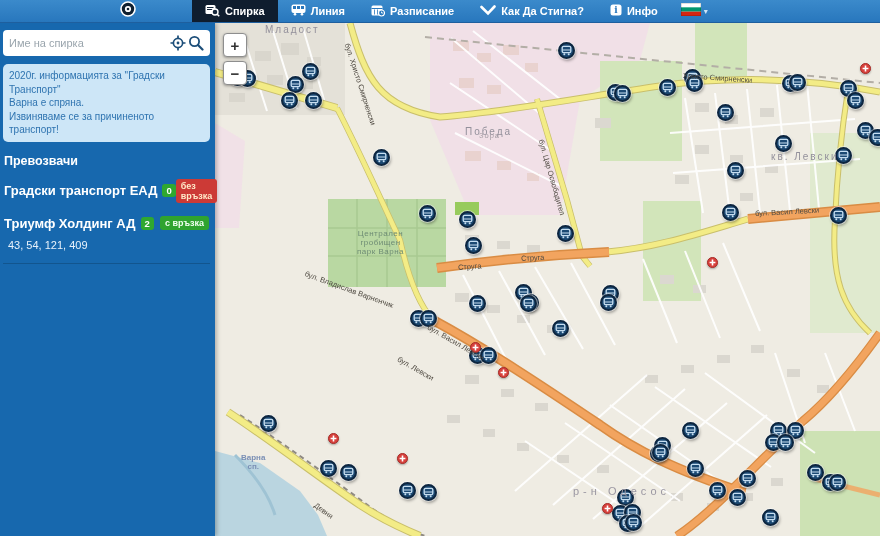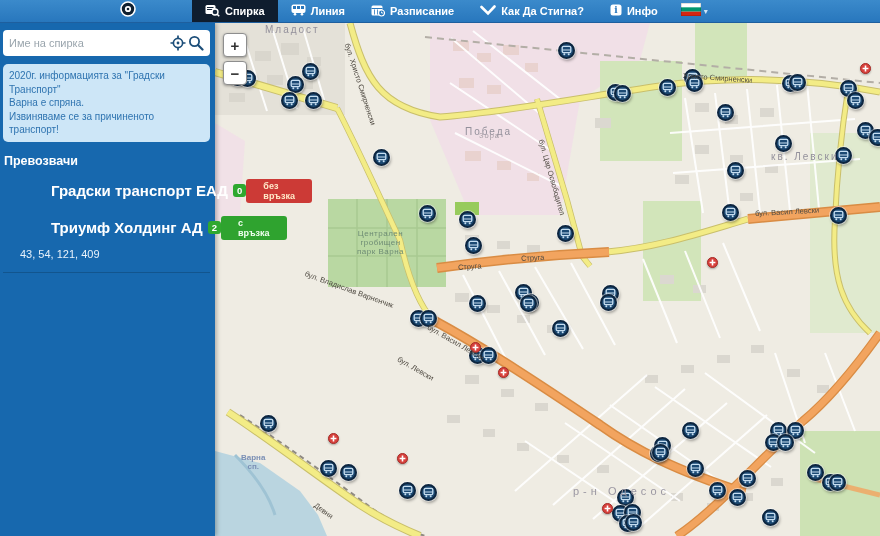--- a/index.html
+++ b/index.html
@@ -27,27 +27,27 @@
   .search-box { display:flex; align-items:center; background:#FFFFFF; border-radius:4px;
     height:26px; padding:0 5px 0 6px; }
   .search-box input { flex:1; min-width:0; border:none; outline:none; font-size:11px; color:#333;
     font-family:"Liberation Sans", sans-serif; }
   .search-box input::placeholder { color:#9AA5AD; }
   .sicon { width:18px; height:18px; display:flex; align-items:center; justify-content:center; cursor:pointer; }
   .notice { margin-top:8px; background:#CDE6F7; border-radius:5px; padding:5px 6px;
     font-size:10px; line-height:1.35; color:#2F74B0; }
   .operators-heading { margin:12px 0 0 1px; font-size:12.5px; font-weight:bold; color:#FFFFFF; }
   .op-row { display:flex; align-items:center; margin-top:9px; padding:2px 1px; cursor:pointer; }
-  .op-name { font-size:15px; font-weight:bold; color:#FFFFFF; white-space:nowrap;margin-left:47px; }
+  .op-name { font-size:13px; font-weight:bold; color:#FFFFFF; white-space:nowrap; }
   .count-badge { margin-left:5px; background:#2FA82F; color:#FFFFFF; font-size:9.5px; font-weight:bold;
     border-radius:3px; padding:1px 4px; }
-  .status-badge { margin-left:auto; font-size:9px; font-weight:bold; border-radius:3px; padding:2px 17px; }
+  .status-badge { margin-left:auto; font-size:9px; font-weight:bold; border-radius:3px; padding:2px 5px; }
   .status-badge.err { background:#CC3A36; color:#FFE9C9; }
   .status-badge.ok  { background:#2FA32F; color:#EFFFEF; }
-  .op-lines { margin:6px 0 0 17px; font-size:11px; color:#E8F2FB; }
+  .op-lines { margin:6px 0 0 5px; font-size:11px; color:#E8F2FB; }
   .sidebar-divider { margin-top:12px; border-top:1px solid rgba(0,0,0,.18); }
 
   
   .map { position:absolute; top:23px; left:215px; width:665px; height:513px; overflow:hidden; background:#EFECE3; }
   .map-base { position:absolute; inset:0; width:665px; height:513px; }
   #marker-layer { position:absolute; inset:0; z-index:10; }
   .zoom-ctl { position:absolute; left:8px; top:10px; z-index:20; display:flex; flex-direction:column; gap:4px; }
   .zoom-ctl button { width:24px; height:24px; background:#FFFFFF; border:1px solid #8E8E8E; border-radius:4px;
     font-size:15px; font-weight:bold; color:#333; cursor:pointer; box-shadow:0 1px 3px rgba(0,0,0,.35);
     line-height:1; font-family:"Liberation Sans", sans-serif; }

